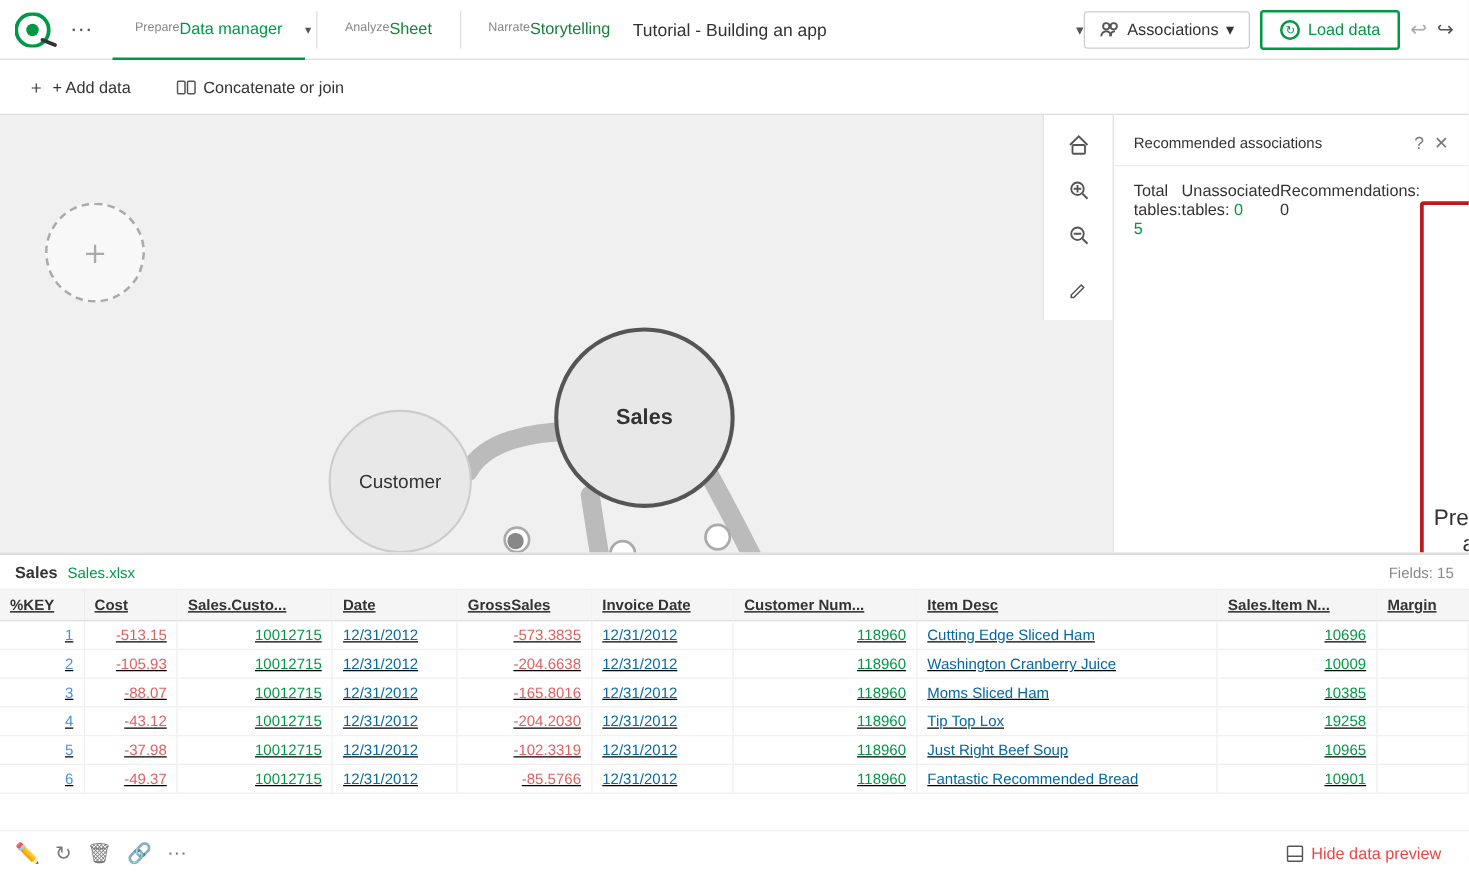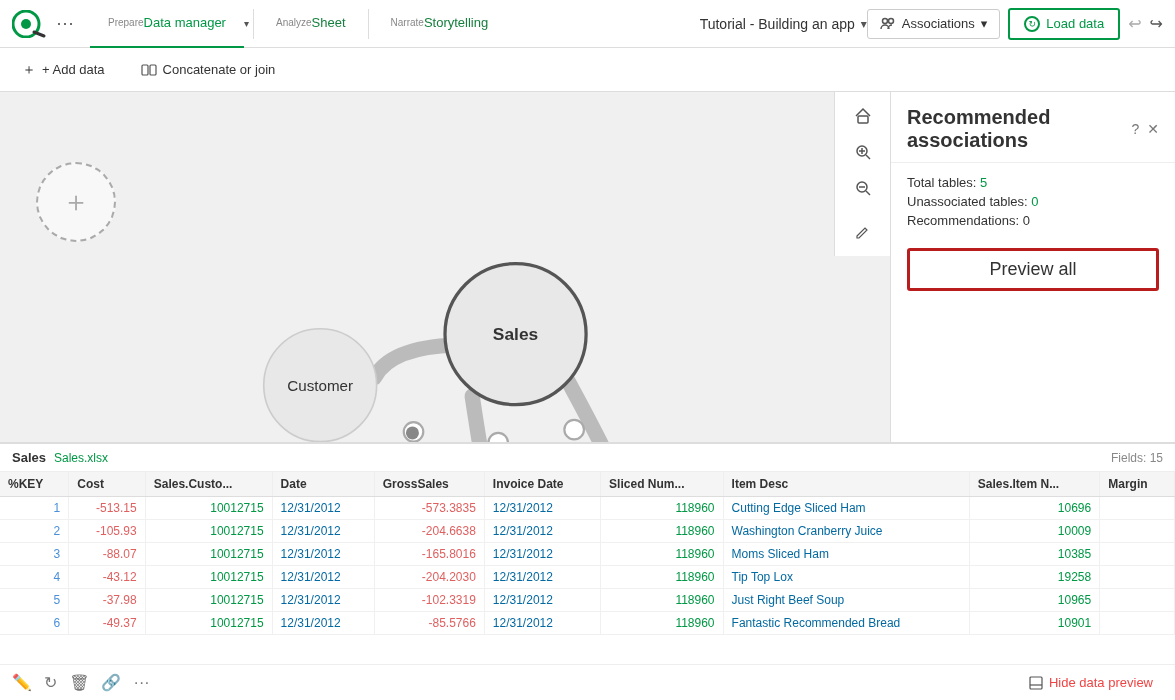--- a/index.html
+++ b/index.html
@@ -14,21 +14,21 @@
     .qlik-logo { display: flex; align-items: center; gap: 6px; margin-right: 8px; }
     .qlik-logo svg { width: 36px; height: 28px; }
     .nav-dots { font-size: 18px; color: #555; cursor: pointer; margin-right: 16px; }
     .nav-section { display: flex; flex-direction: row; align-items: center; padding: 0 18px; cursor: pointer; border-bottom: 2px solid transparent; height: 48px; justify-content: center; }
     .nav-section.active { border-bottom: 2px solid #009845; }
     .nav-section-top { font-size: 10px; color: #888; }
     .nav-section-main { font-size: 13px; color: #15803d; font-weight: 500; }
     .nav-section.active .nav-section-main { color: #009845; }
     .nav-section-arrow { font-size: 10px; color: #555; }
     .nav-divider { width: 1px; height: 30px; background: #ddd; margin: 0 4px; }
-    .nav-center { flex: 1; display: flex; justify-content: flex-end; align-items: center; gap: 6px; }
+    .nav-center { flex: 1; display: flex; justify-content: space-between; align-items: center; gap: 6px; }
     .nav-app-title { font-size: 14px; font-weight: 500; color: #333; }
     .nav-chevron { font-size: 12px; color: #555; }
     .nav-right { display: flex; align-items: center; gap: 8px; }
     .btn-associations { display: flex; align-items: center; gap: 6px; padding: 6px 12px; border: 1px solid #ccc; border-radius: 3px; background: #fff; cursor: pointer; font-size: 13px; color: #333; text-align: center; }
     .btn-load-data { display: flex; align-items: center; gap: 6px; padding: 6px 14px; border: 2px solid #009845; border-radius: 3px; background: #fff; cursor: pointer; font-size: 13px; color: #009845; font-weight: 500; }
     .btn-load-data .load-icon { width: 16px; height: 16px; border: 2px solid #009845; border-radius: 50%; display: flex; align-items: center; justify-content: center; font-size: 9px; color: #009845; }
 
     
     .toolbar-row {
       display: flex; align-items: center; height: 44px;
@@ -70,24 +70,24 @@
 
     
     .rec-panel {
       width: 285px; background: #fff; border-left: 1px solid #ddd;
       display: flex; flex-direction: column;
     }
     .rec-panel-header {
       display: flex; align-items: center; justify-content: space-between;
       padding: 14px 16px 10px; border-bottom: 1px solid #eee;
     }
-    .rec-panel-title { font-size: 20px; font-weight: 700; color: #333; }
+    .rec-panel-title { font-size: 12px; font-weight: 400; color: #333; }
     .rec-panel-actions { display: flex; align-items: center; gap: 8px; }
     .rec-panel-icon { font-size: 14px; color: #777; cursor: pointer; }
-    .rec-panel-body { padding: 12px 16px; flex: 1; display: flex; flex-direction: column; }
+    .rec-panel-body { padding: 12px 16px; flex: 1; display: flex; flex-direction: row; }
     .rec-stat { font-size: 13px; color: #333; margin-bottom: 4px; }
     .rec-stat span.highlight { color: #009845; font-weight: 500; }
     .rec-buttons { display: flex; gap: 8px; margin-top: 16px; }
     .btn-preview-all {
       flex: 1; padding: 8px; border: 3px solid #b91c1c; border-radius: 3px;
       background: #fff; cursor: pointer; font-size: 18px; color: #333;
     }
     .btn-apply-all {
       flex: 1; padding: 8px; border: none; border-radius: 3px;
       background: #7c5cbf; cursor: pointer; font-size: 13px; color: #fff; font-weight: 500;
@@ -107,21 +107,21 @@
     .data-preview-header {
       display: flex; align-items: center; justify-content: space-between;
       padding: 6px 12px; border-bottom: 1px solid #eee; background: #fff;
     }
     .data-preview-title { display: flex; align-items: center; gap: 8px; }
     .dp-name { font-size: 13px; font-weight: 600; color: #333; }
     .dp-file { font-size: 12px; color: #009845; }
     .dp-fields { font-size: 12px; color: #888; }
 
     
-    .data-table-wrap { overflow-x: auto; flex: 1; }
+    .data-table-wrap { overflow-x: auto; flex: 1; text-decoration: underline; }
     .data-table { width: 100%; border-collapse: collapse; font-size: 12px; }
     .data-table th {
       background: #f5f5f5; border-bottom: 1px solid #ddd; border-right: 1px solid #eee;
       padding: 5px 8px; text-align: left; font-weight: 600; color: #333;
       white-space: nowrap; position: sticky; top: 0;
     }
     .data-table td {
       border-bottom: 1px solid #f0f0f0; border-right: 1px solid #f0f0f0;
       padding: 4px 8px; white-space: nowrap; color: #0369a1;
     }
@@ -327,21 +327,21 @@
   <div class="data-table-wrap">
     <table class="data-table">
       <thead>
         <tr>
           <th>%KEY</th>
           <th>Cost</th>
           <th>Sales.Custo...</th>
           <th>Date</th>
           <th>GrossSales</th>
           <th>Invoice Date</th>
-          <th>Sliced Num...</th>
+          <th>Customer Num...</th>
           <th>Item Desc</th>
           <th>Sales.Item N...</th>
           <th>Margin</th>
         </tr>
       </thead>
       <tbody id="table-body">
       <tr>
     <td class="key">1</td>
     <td class="neg">-513.15</td>
     <td class="num">10012715</td>

